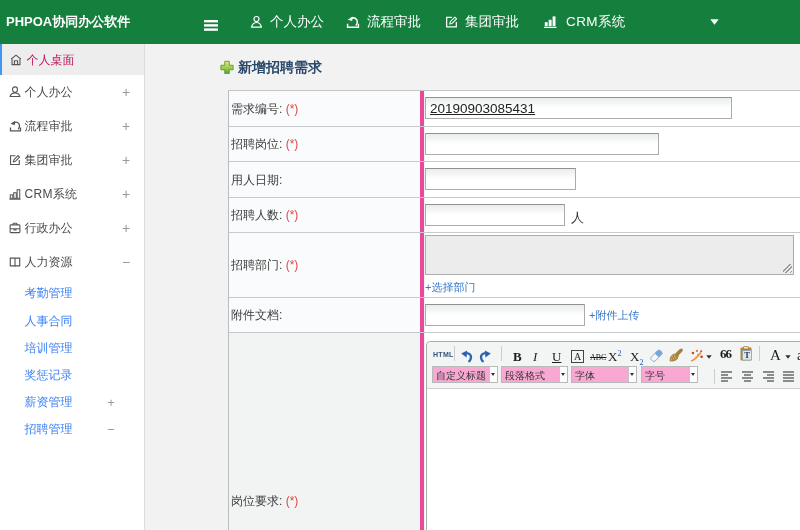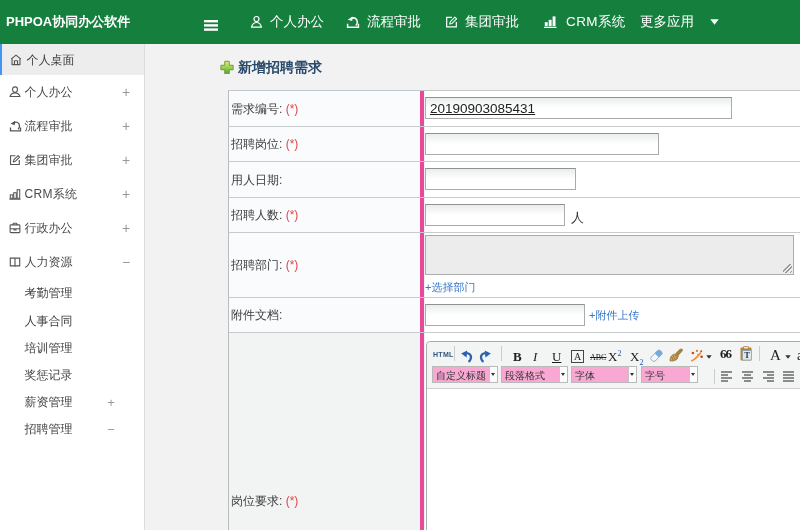--- a/index.html
+++ b/index.html
@@ -14,21 +14,21 @@
   .nav-item { position:absolute; top:0; height:44px; color:#fff; font-size:13.5px; line-height:44px; }
   .nav-ico { position:absolute; top:15px; }
 
   
   #sidebar { position:absolute; left:0; top:44px; width:145px; height:486px; background:#fff; border-right:1px solid #ddd; }
   .m-item { position:relative; height:34px; }
   .m-item .txt { position:absolute; left:24.5px; top:50%; transform:translateY(-50%); font-size:12px; color:#4a4a4a; }
   .m-item .ico { position:absolute; left:9px; top:50%; transform:translateY(-50%); }
   .m-item .pm { position:absolute; left:119px; top:50%; transform:translateY(-50%); font-size:14px; color:#999; font-weight:400; width:14px; text-align:center;}
   .s-item { position:relative; height:27px; }
-  .s-item .txt { position:absolute; left:24.5px; top:50%; transform:translateY(-50%); font-size:12px; color:#404040; }
+  .s-item .txt { position:absolute; left:24.5px; top:50%; transform:translateY(-50%); font-size:12px; color:#3b82f6; }
   .s-item .pm { position:absolute; left:104px; top:50%; transform:translateY(-50%); font-size:13px; color:#999; width:14px; text-align:center;}
   .ss-item { position:relative; height:26px; }
   .ss-item .txt { position:absolute; left:8px; top:50%; transform:translateY(-50%); font-size:12px; color:#8a8a8a; }
 
   
   #title { position:absolute; left:238px; top:59px; font-size:14px; font-weight:bold; color:#2b4a6b; }
   #plusico { position:absolute; left:219.5px; top:60px; }
 
   
   #ftable { position:absolute; left:228px; top:90px; width:640px; border-top:1px solid #c3c7ca; border-left:1px solid #b9bdc1; }
@@ -92,32 +92,31 @@
     </svg>
     <div class="nav-item" style="left:465px;">集团审批</div>
 
     <svg class="nav-ico" style="left:544px;" width="13" height="13" viewBox="0 0 13 13">
       <rect x="0.8" y="7.2" width="2.9" height="4" fill="#fff"></rect>
       <rect x="4.7" y="4.8" width="2.9" height="6.4" fill="#fff"></rect>
       <rect x="8.6" y="1.4" width="2.9" height="9.8" fill="#fff"></rect>
       <rect x="0" y="11.8" width="12.5" height="1.2" fill="#fff"></rect>
     </svg>
     <div class="nav-item" style="left:566px; letter-spacing:0.4px;">CRM系统</div>
-    <div class="nav-item" style="left:640px;">更多应用</div>
     <svg class="abs" style="left:710px; top:19px;" width="9" height="6" viewBox="0 0 9 6">
       <path d="M0.3 0.3 L8.7 0.3 L4.5 5.7 Z" fill="#fff"></path>
     </svg>
   </div>
 
   <div id="sidebar">
     <div class="m-item" style="height:31px; background:#ededed; border-left:2px solid #4196f3;">
       <svg class="ico" style="left:8px;" width="12" height="12" viewBox="0 0 13 13">
         <path d="M1.2 5.6 L6.5 1.2 L11.8 5.6 M2.2 5 V11.5 H10.8 V5 M4.8 11.5 V7.3 H8.2 V11.5" fill="none" stroke="#555" stroke-width="1.2" stroke-linejoin="round"></path>
       </svg>
-      <div class="txt" style="color:#404040;">个人桌面</div>
+      <div class="txt" style="color:#be185d;">个人桌面</div>
     </div>
     <div class="m-item">
       <svg class="ico" width="12" height="12" viewBox="0 0 14 14">
         <rect x="4.2" y="1" width="5.6" height="6.4" rx="2.6" fill="none" stroke="#555" stroke-width="1.3"></rect>
         <path d="M1.2 12.2 C2.2 9.3 4.4 8 7 8 C9.6 8 11.8 9.3 12.8 12.2 Z" fill="none" stroke="#555" stroke-width="1.3" stroke-linejoin="round"></path>
       </svg>
       <div class="txt">个人办公</div>
         <div class="pm">+</div>
     </div>
     <div class="m-item">

